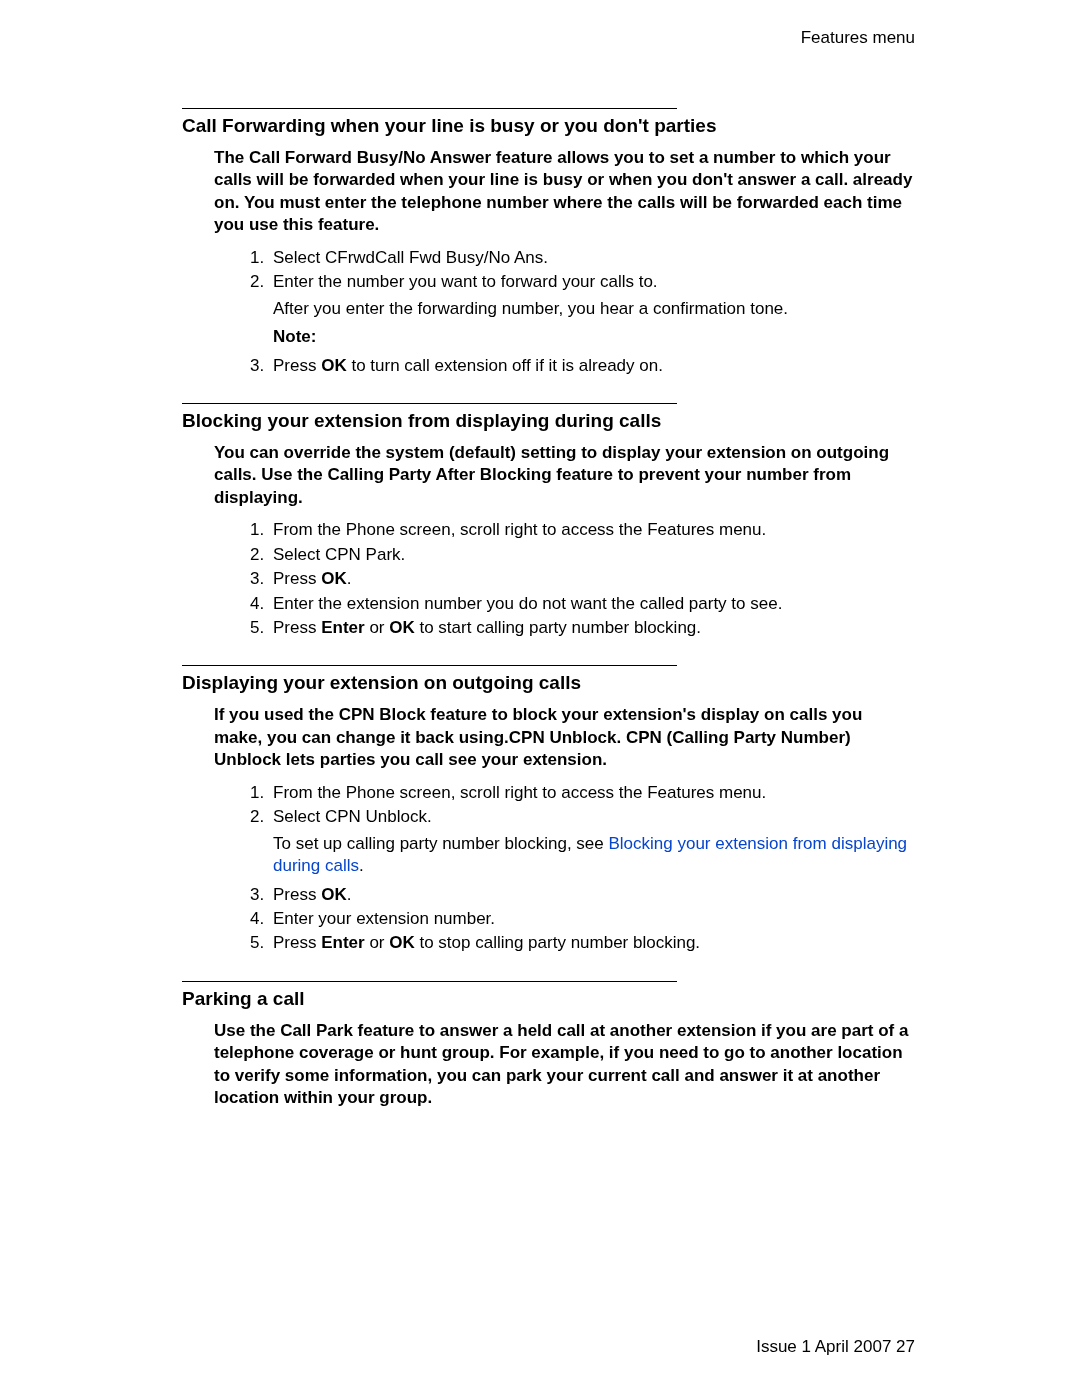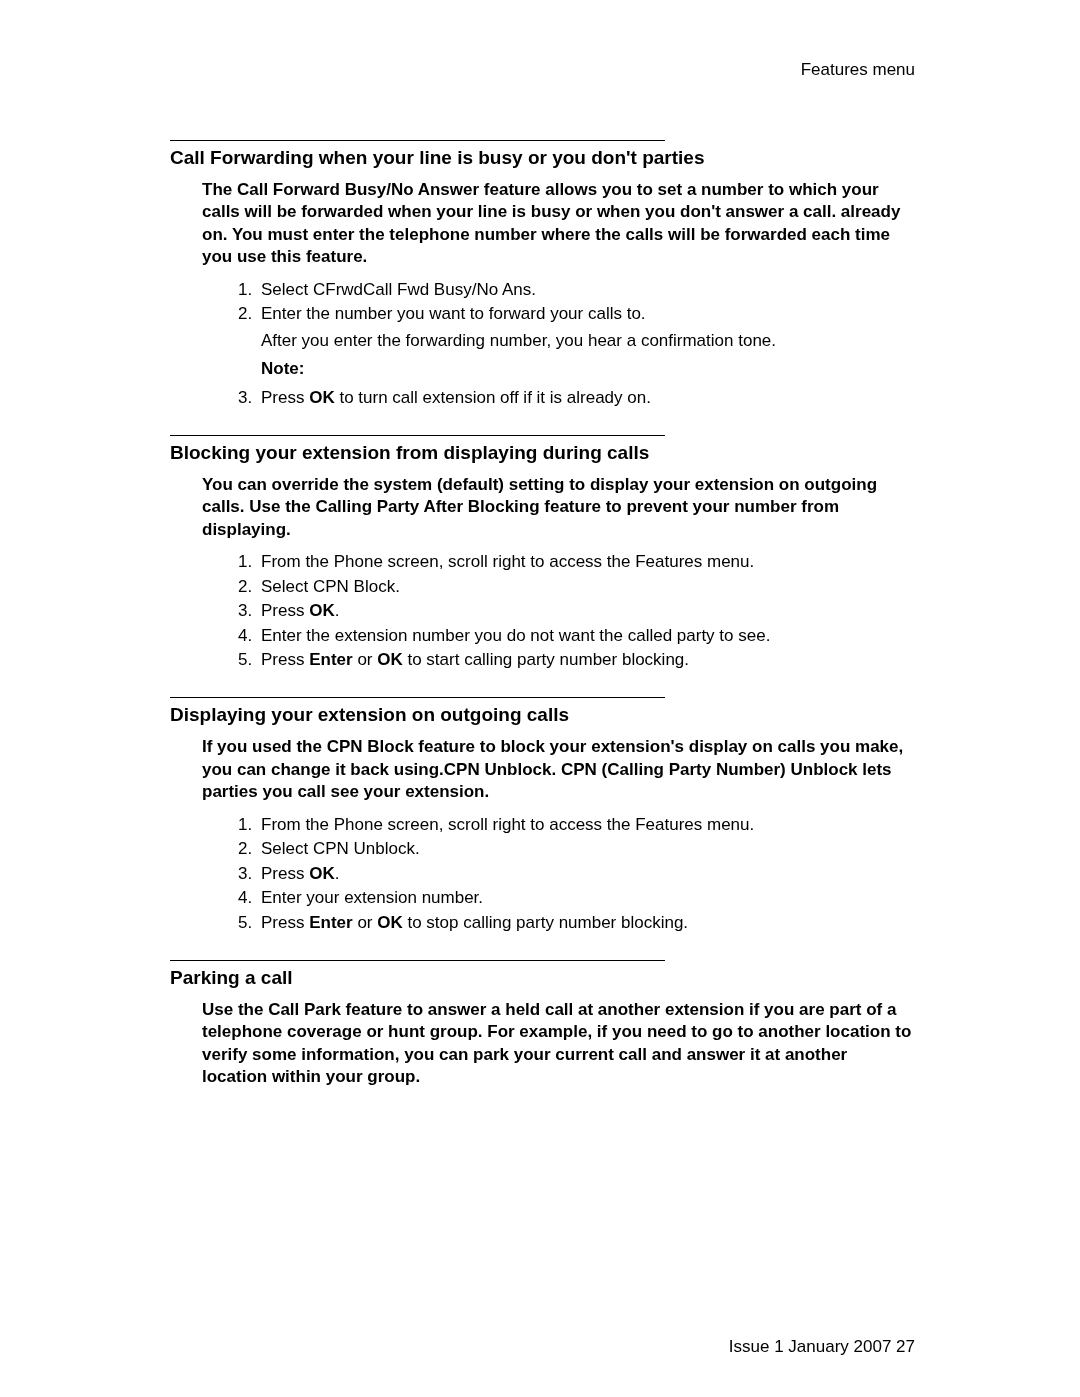--- a/index.html
+++ b/index.html
@@ -8,21 +8,22 @@
     font-family: Arial, Helvetica, sans-serif;
     font-size: 17px;
     color: #000;
     background: #fff;
     width: 1080px;
     height: 1397px;
     box-sizing: border-box;
     position: relative;
   }
   .page {
-    padding: 60px 165px 0 170px;
+    padding: 28px 165px 0 170px;
+    margin-left: 12px;
   }
   .header-right {
     text-align: right;
     font-size: 17px;
     margin-bottom: 60px;
   }
   .rule {
     border: none;
     border-top: 1.5px solid #000;
     width: 495px;
@@ -93,21 +94,21 @@
 
   <div class="gap"></div>
 
   <hr class="rule">
   <div class="section-title">Blocking your extension from displaying during calls</div>
   <div class="body-block">
     <p class="para">You can override the system (default) setting to display your extension on outgoing calls. Use the Calling Party After Blocking feature to prevent your number from displaying.</p>
     <ol class="steps">
       <li><span>From the Phone screen, scroll right to access the Features menu.</span></li>
       <li>
-        <span>Select CPN Block.</span>
+        <span>Select CPN Park.</span>
       </li>
       <li>
         <span>Press </span><b>OK</b><span>.</span>
       </li>
       <li><span>Enter the extension number you do not want the called party to see.</span></li>
       <li>
         <span>Press </span><b>Enter</b><span> or </span><b>OK</b><span> to start calling party number blocking.</span>
       </li>
     </ol>
   </div>
@@ -115,20 +116,23 @@
   <div class="gap"></div>
 
   <hr class="rule">
   <div class="section-title">Displaying your extension on outgoing calls</div>
   <div class="body-block">
     <p class="para">If you used the CPN Block feature to block your extension's display on calls you make, you can change it back using.CPN Unblock. CPN (Calling Party Number) Unblock lets parties you call see your extension.</p>
     <ol class="steps">
       <li><span>From the Phone screen, scroll right to access the Features menu.</span></li>
       <li>
         <span>Select CPN Unblock.</span>
+        <div class="step-sub">
+          <span>To set up calling party number blocking, see </span><a href="#" class="xref">Blocking your extension from displaying during calls</a><span>.</span>
+        </div>
       </li>
       <li>
         <span>Press </span><b>OK</b><span>.</span>
       </li>
       <li><span>Enter your extension number.</span></li>
       <li>
         <span>Press </span><b>Enter</b><span> or </span><b>OK</b><span> to stop calling party number blocking.</span>
       </li>
     </ol>
   </div>
@@ -136,14 +140,14 @@
   <div class="gap"></div>
 
   <hr class="rule">
   <div class="section-title">Parking a call</div>
   <div class="body-block">
     <p class="para">Use the Call Park feature to answer a held call at another extension if you are part of a telephone coverage or hunt group. For example, if you need to go to another location to verify some information, you can park your current call and answer it at another location within your group.</p>
   </div>
 </div>
 
 <div class="footer">
-  <span>Issue 1 January 2007</span> <span>27</span>
+  <span>Issue 1 April 2007</span> <span>27</span>
 </div>
 
 </body></html>

